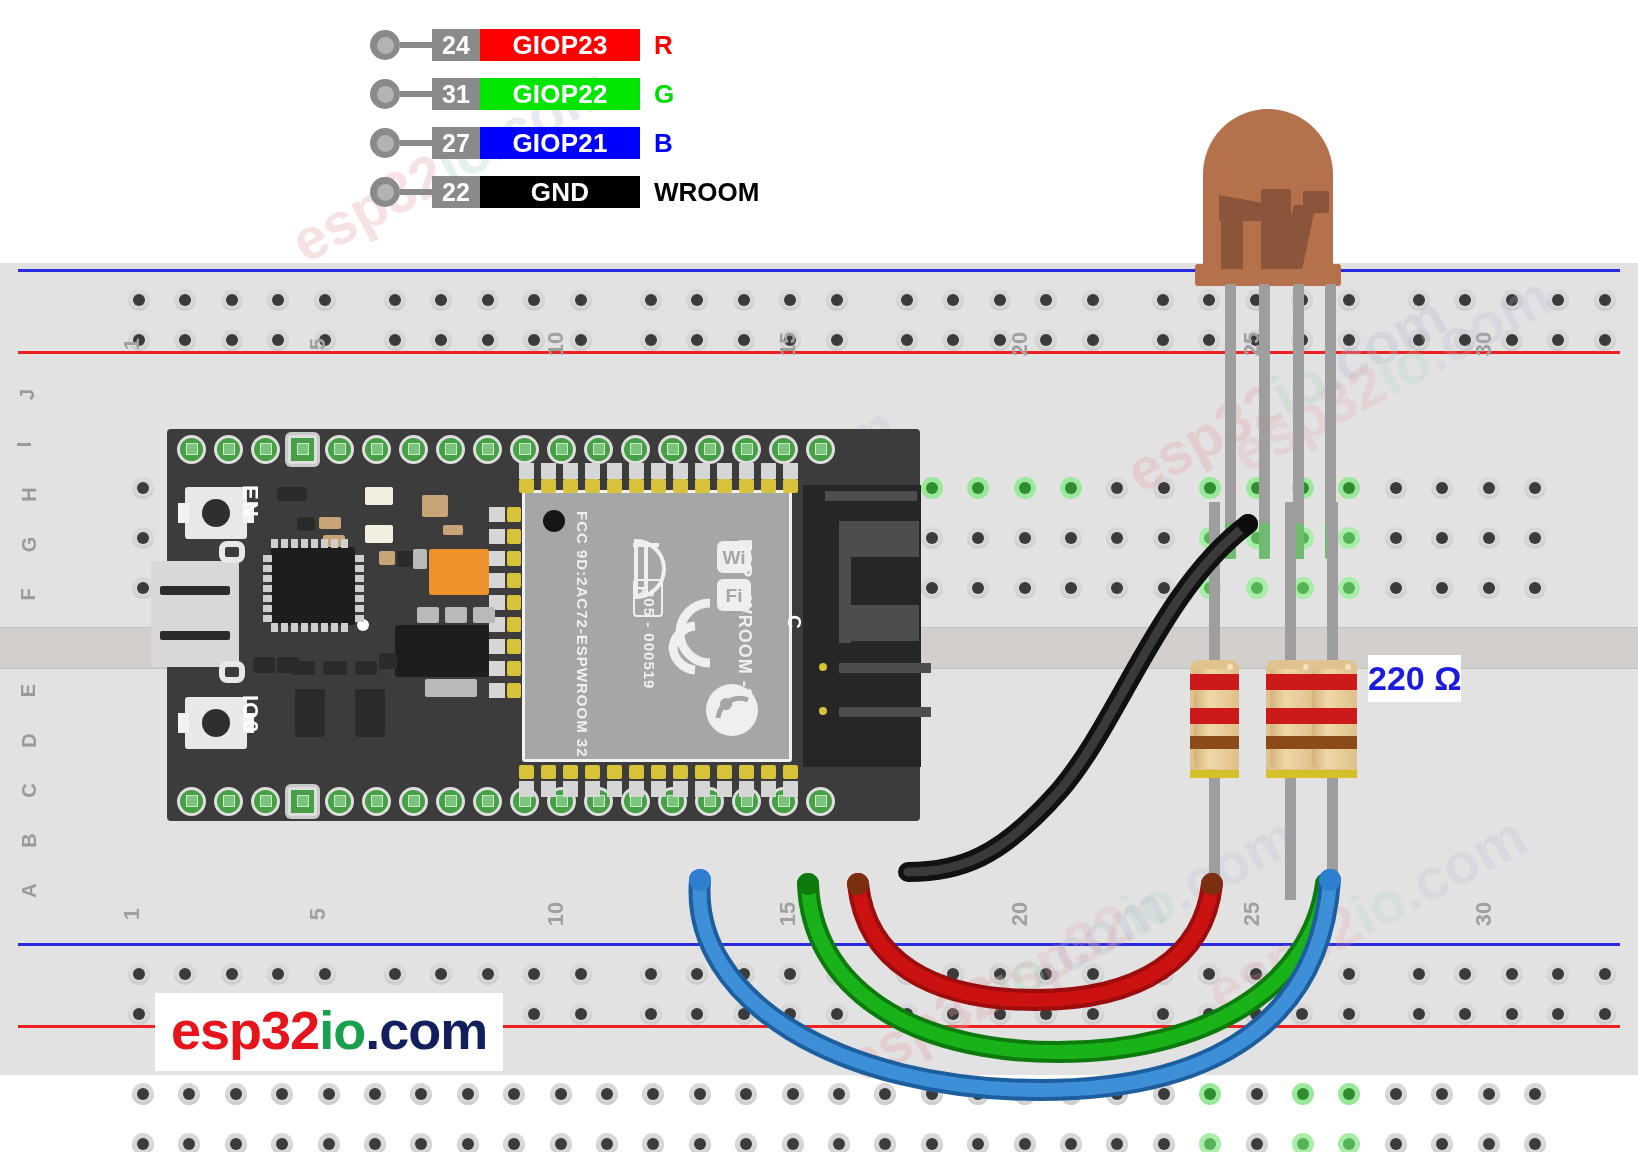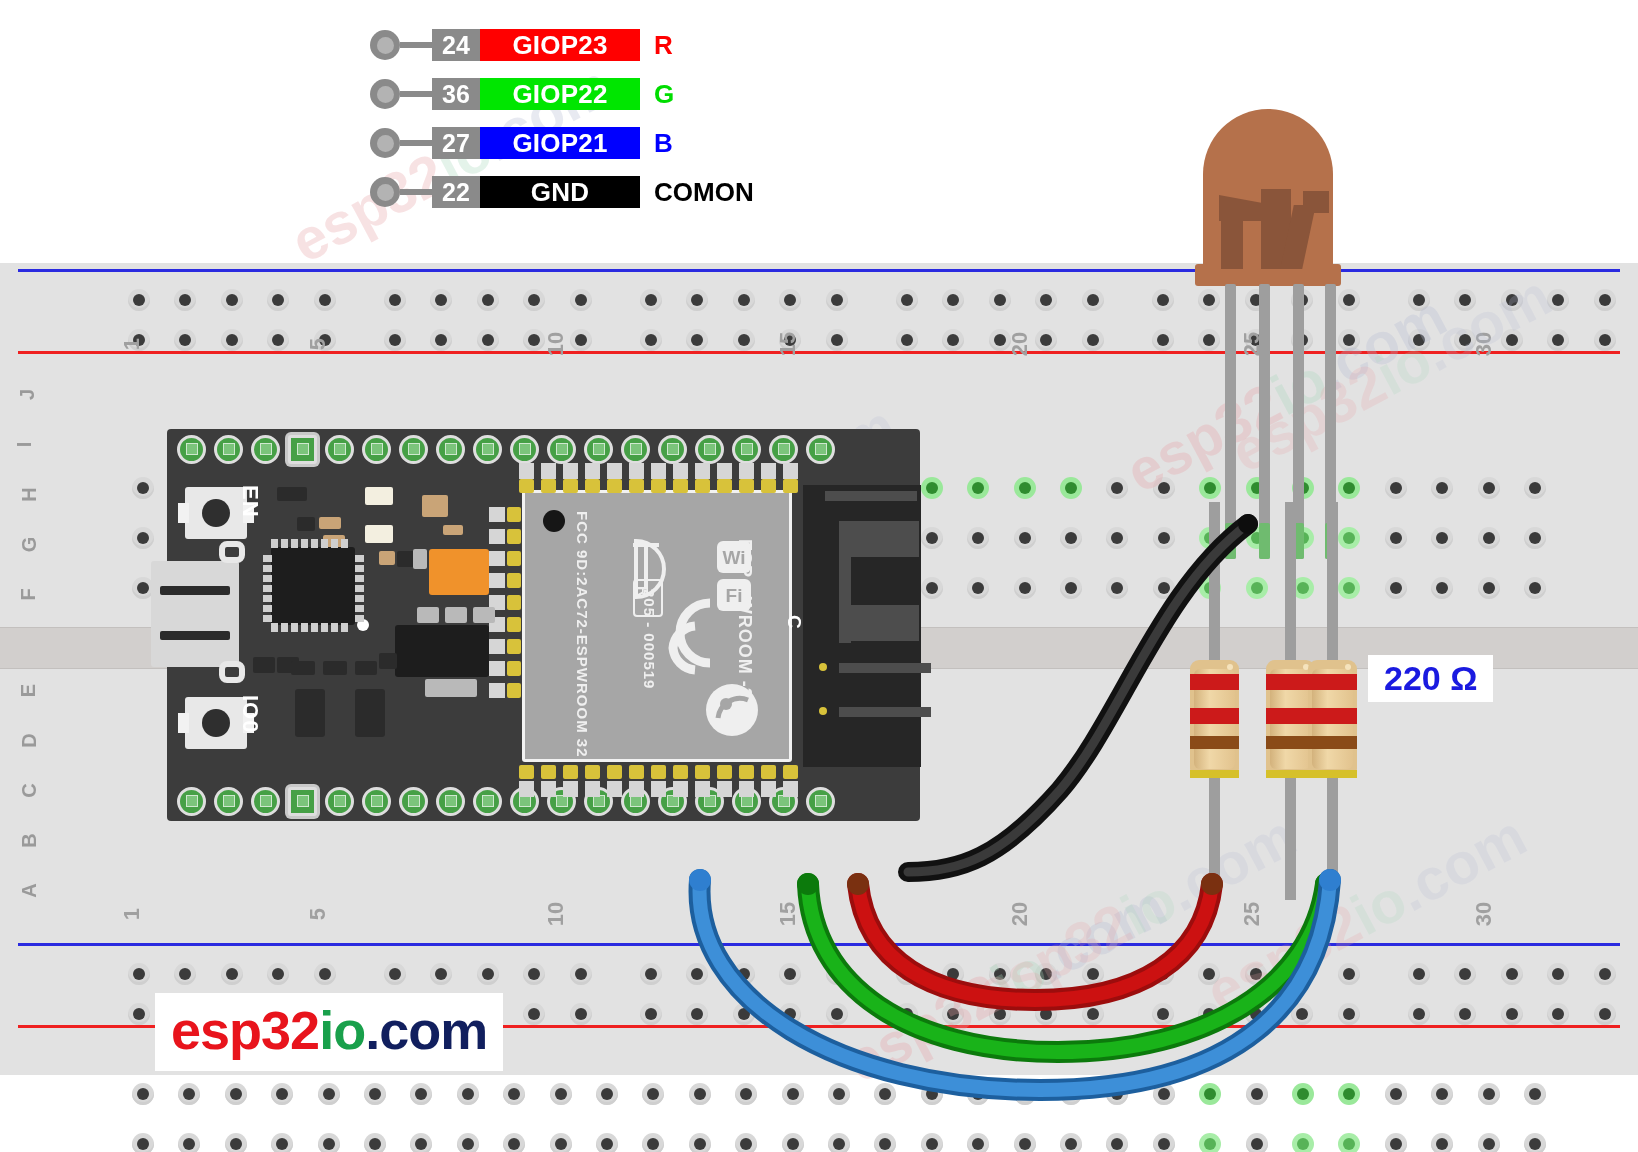--- a/index.html
+++ b/index.html
@@ -124,21 +124,21 @@
   .res .nub{position:absolute;right:6px;top:4px;width:6px;height:6px;border-radius:50%;background:#f5e3bd;}
 
   
   #wires{position:absolute;left:0;top:0;width:1638px;height:1152px;z-index:35;pointer-events:none;}
 
   
   #logo{position:absolute;left:155px;top:993px;background:#fff;padding:6px 16px 10px 16px;z-index:45;
         font-size:54px;font-weight:bold;letter-spacing:-1px;}
   #logo .a{color:#e8141c;} #logo .b{color:#19a04b;} #logo .c{color:#111f5e;}
 
-  #ohm{position:absolute;left:1368px;top:655px;background:#fff;padding:4px 16px;z-index:45;
+  #ohm{position:absolute;left:1368px;top:655px;background:#fff;padding:4px 0;z-index:45;
        color:#1a1ae0;font-size:34px;font-weight:bold;}
 
   
   .wm{position:absolute;z-index:14;font-size:58px;font-weight:bold;opacity:.30;
       transform:rotate(-28deg);white-space:nowrap;pointer-events:none;}
   .wm .r{color:#e8a0a4;} .wm .g{color:#a8d8bb;} .wm .b{color:#b6bcd4;}
   .wm2{opacity:.22;}
 </style>
 </head>
 <body>
@@ -151,41 +151,41 @@
       <span class="leg-line"></span>
       <span class="leg-pin">24</span>
       <span class="leg-name" style="background: rgb(255, 0, 0); color: rgb(255, 255, 255);">GIOP23</span>
       <span class="leg-tag" style="color: rgb(255, 0, 0);">R</span>
     </div>
     <div class="leg-row" style="top: 49px;">
       <span class="leg-dot">
         <i></i>
       </span>
       <span class="leg-line"></span>
-      <span class="leg-pin">36</span>
+      <span class="leg-pin">31</span>
       <span class="leg-name" style="background: rgb(0, 230, 0); color: rgb(255, 255, 255);">GIOP22</span>
       <span class="leg-tag" style="color: rgb(0, 221, 0);">G</span>
     </div>
     <div class="leg-row" style="top: 98px;">
       <span class="leg-dot">
         <i></i>
       </span>
       <span class="leg-line"></span>
       <span class="leg-pin">27</span>
       <span class="leg-name" style="background: rgb(0, 0, 255); color: rgb(255, 255, 255);">GIOP21</span>
       <span class="leg-tag" style="color: rgb(0, 0, 255);">B</span>
     </div>
     <div class="leg-row" style="top: 147px;">
       <span class="leg-dot">
         <i></i>
       </span>
       <span class="leg-line"></span>
       <span class="leg-pin">22</span>
       <span class="leg-name" style="background: rgb(0, 0, 0); color: rgb(255, 255, 255);">GND</span>
-      <span class="leg-tag" style="color: rgb(0, 0, 0);">COMON</span>
+      <span class="leg-tag" style="color: rgb(0, 0, 0);">WROOM</span>
     </div>
   </div>
 
 <div id="bb">
   <div class="rail" id="rail-top" style="top: 0px;">
     <div class="ln blue" style="top:6px"></div>
     <div class="ln red" style="top:88px"></div>
     <div class="rail-holes" id="rh-top">
         <div class="hole" style="left: 128px; top: 26px;"></div>
         <div class="hole" style="left: 128px; top: 66px;"></div>

